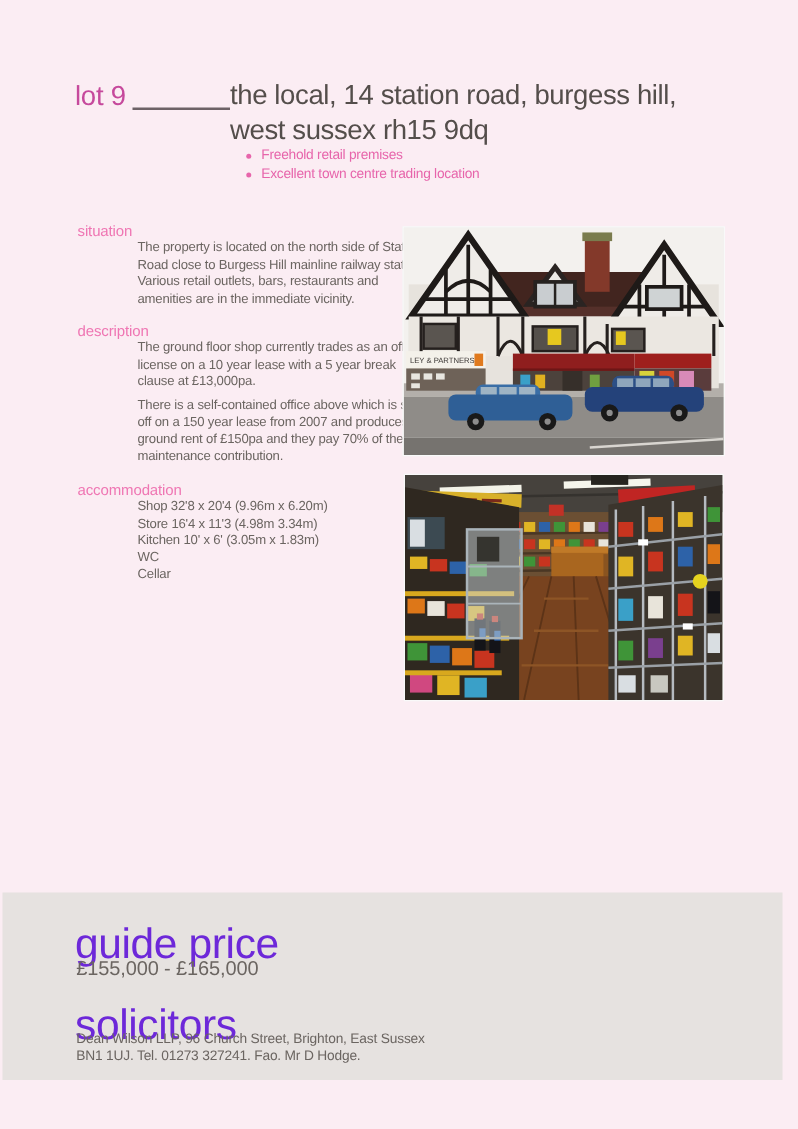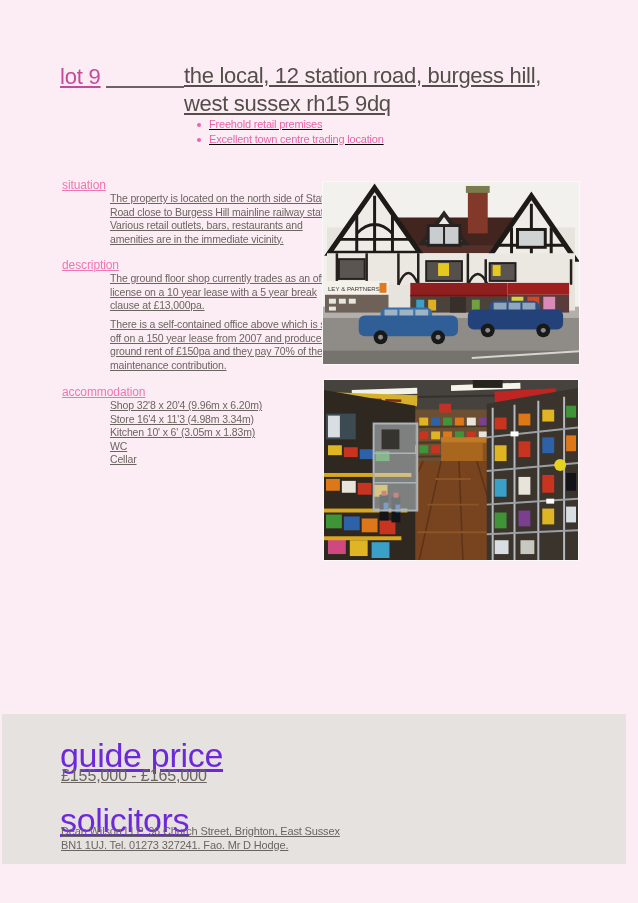--- a/index.html
+++ b/index.html
@@ -2,21 +2,21 @@
 <html><head>
 <meta charset="utf-8">
 <style>
   * { margin:0; padding:0; box-sizing:border-box; }
   html,body { background:#fbedf3; }
   body { font-family:"Liberation Sans", sans-serif; }
   .page {
     position:relative; width:638px; height:903px; margin:0 auto;
     background:#fbedf3; overflow:hidden;
   }
-  .abs { position:absolute;text-decoration:underline; }
+  .abs { position:absolute; }
 
   
   .lot-label { left:60px; top:64px; font-size:22px; color:#c6499c; letter-spacing:-0.2px; }
   .title-rule { left:106px; top:86px; width:78px; height:2px; background:#6d6266; }
   .prop-title {
     left:184px; top:62px; width:440px;
     font-size:22px; line-height:28px; color:#544e4b;
     letter-spacing:-0.3px; white-space:pre-line;
   }
   .bullet-list { left:197px; top:117px; }
@@ -58,21 +58,21 @@
     letter-spacing:-0.15px; color:#6b6561; white-space:pre-line;
   }
 </style>
 </head>
 <body>
 
 <div class="page">
 
   <div class="abs lot-label">lot 9</div>
   <div class="abs title-rule"></div>
-  <div class="abs prop-title">the local, 12 station road, burgess hill,
+  <div class="abs prop-title">the local, 14 station road, burgess hill,
 west sussex rh15 9dq</div>
 
   <div class="abs bullet-list">
     <div class="bullet-row">
       <span class="bullet-dot"></span>
       <span class="bullet-text">Freehold retail premises</span>
     </div>
     <div class="bullet-row">
       <span class="bullet-dot"></span>
       <span class="bullet-text">Excellent town centre trading location</span>

